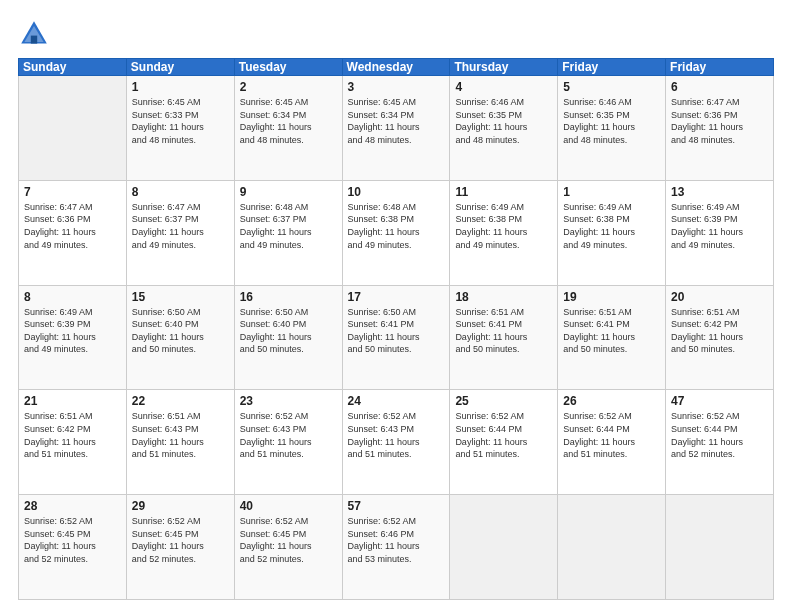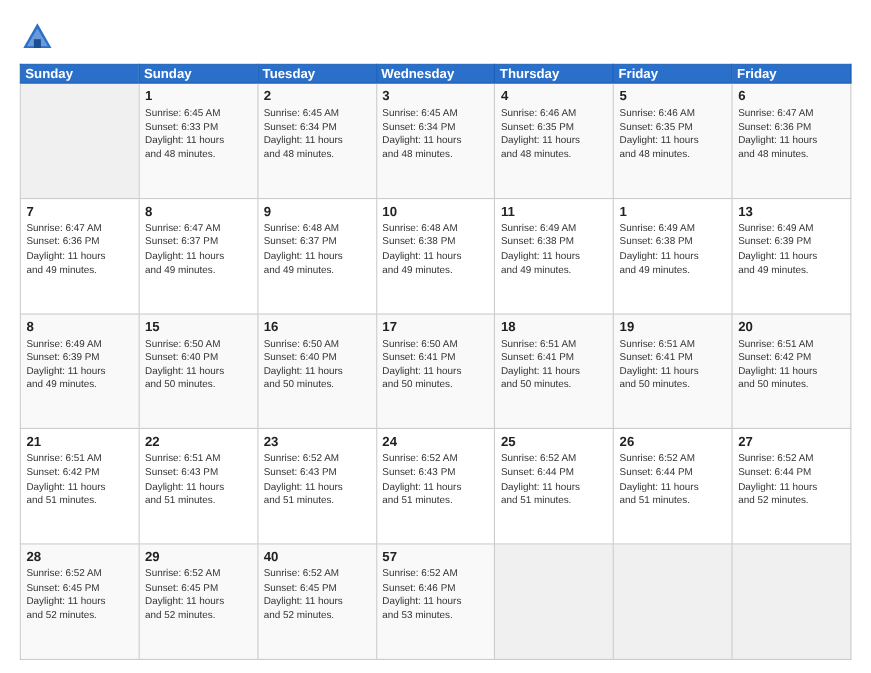--- a/index.html
+++ b/index.html
@@ -322,21 +322,21 @@
 and 51 minutes.</div>
           </td>
           <td>
             <span class="day-num">26</span>
             <div class="day-info" style="white-space: pre-line;">Sunrise: 6:52 AM
 Sunset: 6:44 PM
 Daylight: 11 hours
 and 51 minutes.</div>
           </td>
           <td>
-            <span class="day-num">27</span>
+            <span class="day-num">47</span>
             <div class="day-info" style="white-space: pre-line;">Sunrise: 6:52 AM
 Sunset: 6:44 PM
 Daylight: 11 hours
 and 52 minutes.</div>
           </td>
         </tr>
         <tr>
           <td>
             <span class="day-num">28</span>
             <div class="day-info" style="white-space: pre-line;">Sunrise: 6:52 AM

